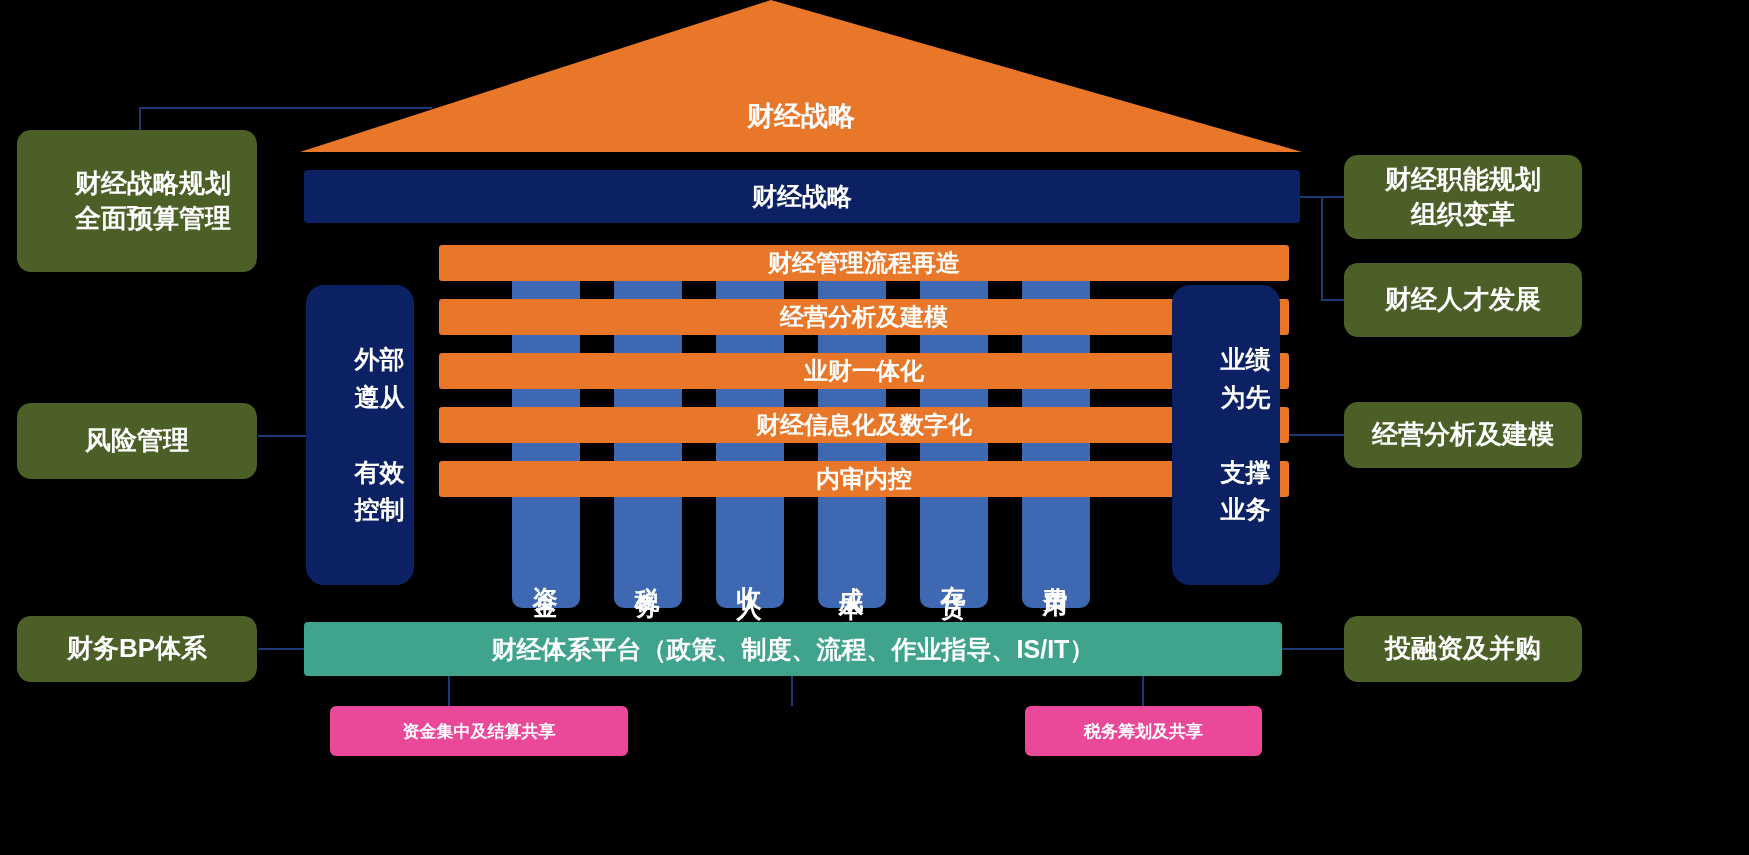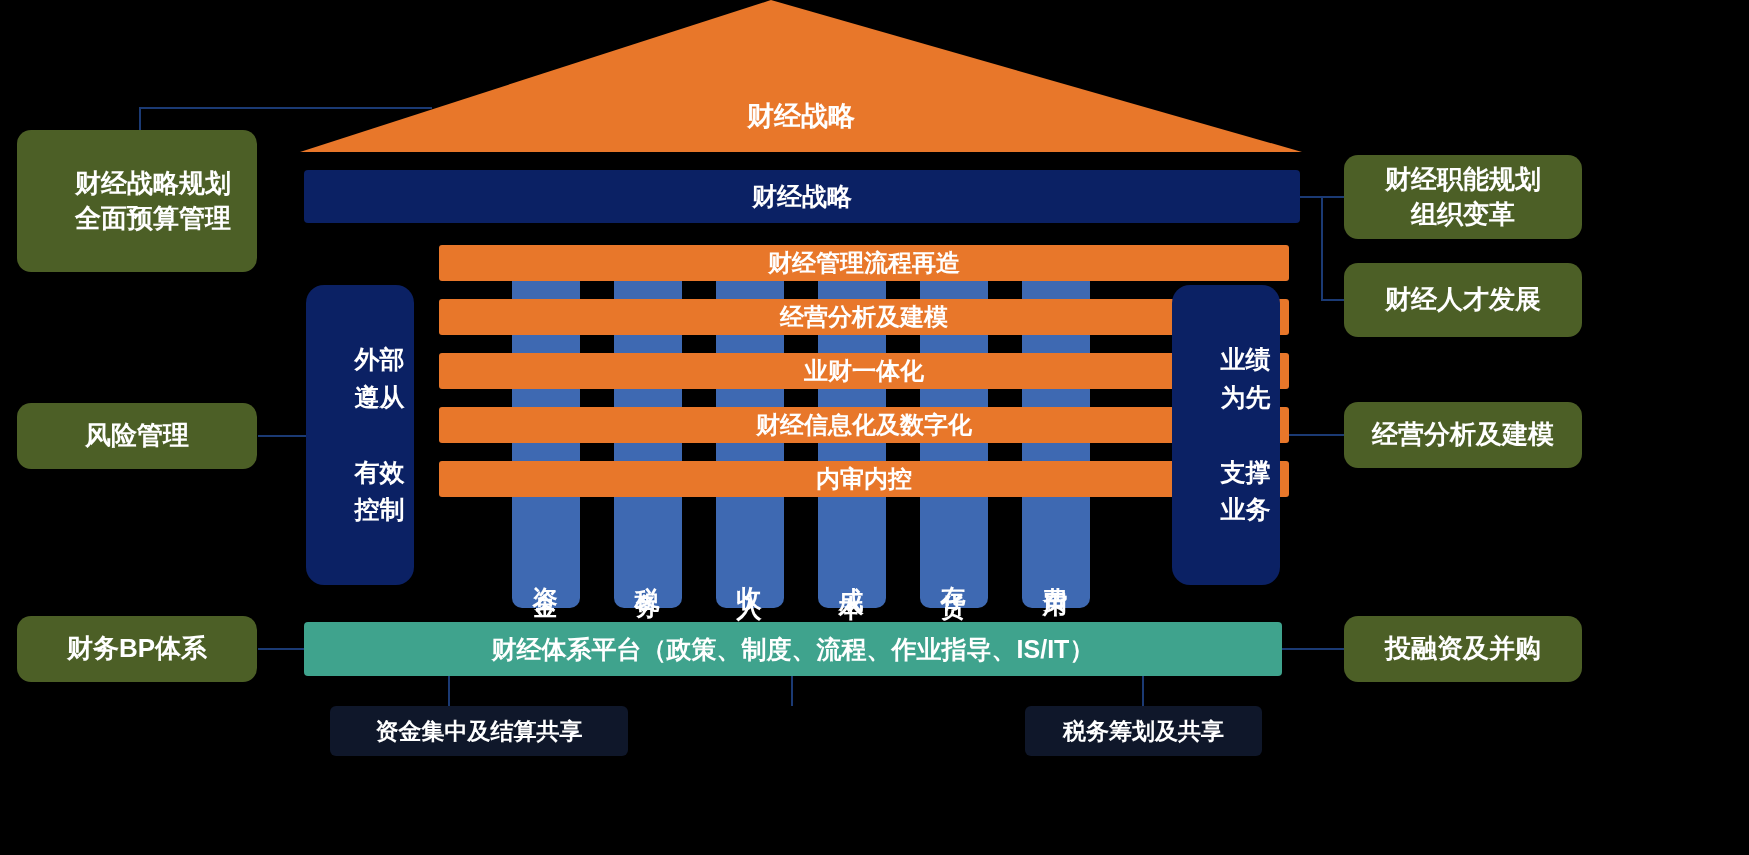--- a/index.html
+++ b/index.html
@@ -68,22 +68,22 @@
   }
   .green-box {
     background:#4C5F26; border-radius:14px;
     font-size:26px; line-height:1.35;
     white-space:pre-line; z-index:2;
   }
   .left-col { left:2px; width:240px; }
   .right-col { left:1329px; width:238px; }
   .bottom-box {
     top:706px; height:50px;
-    background:#0f172a; border-radius:6px;
-    font-size:23px; z-index:2;
+    background:#ec4899; border-radius:6px;
+    font-size:17px; z-index:2;
   }
   .line { background:#1B3A74; z-index:0; }
 </style>
 </head>
 <body>
 
 <div class="canvas">
 
   <div class="abs line" style="left:124px; top:107px; width:2px; height:24px;"></div>
   <div class="abs line" style="left:124px; top:107px; width:293px; height:2px;"></div>
@@ -136,21 +136,21 @@
   <div class="abs center side-pillar" style="left:1157px;">业绩
 为先
 
 支撑
 业务</div>
 
   <div class="abs center platform">财经体系平台（政策、制度、流程、作业指导、IS/IT）</div>
 
   <div class="abs center green-box left-col" style="top:130px; height:142px;padding-left:32px;">财经战略规划
 全面预算管理</div>
-  <div class="abs center green-box left-col" style="top:403px; height:66px;">风险管理</div>
+  <div class="abs center green-box left-col" style="top:403px; height:76px;">风险管理</div>
   <div class="abs center green-box left-col" style="top:616px; height:66px;">财务BP体系</div>
 
   <div class="abs center green-box right-col" style="top:155px; height:84px;">财经职能规划
 组织变革</div>
   <div class="abs center green-box right-col" style="top:263px; height:74px;">财经人才发展</div>
   <div class="abs center green-box right-col" style="top:402px; height:66px;">经营分析及建模</div>
   <div class="abs center green-box right-col" style="top:616px; height:66px;">投融资及并购</div>
 
   <div class="abs center bottom-box" style="left:315px; width:298px;">资金集中及结算共享</div>
   <div class="abs center bottom-box" style="left:1010px; width:237px;">税务筹划及共享</div>

